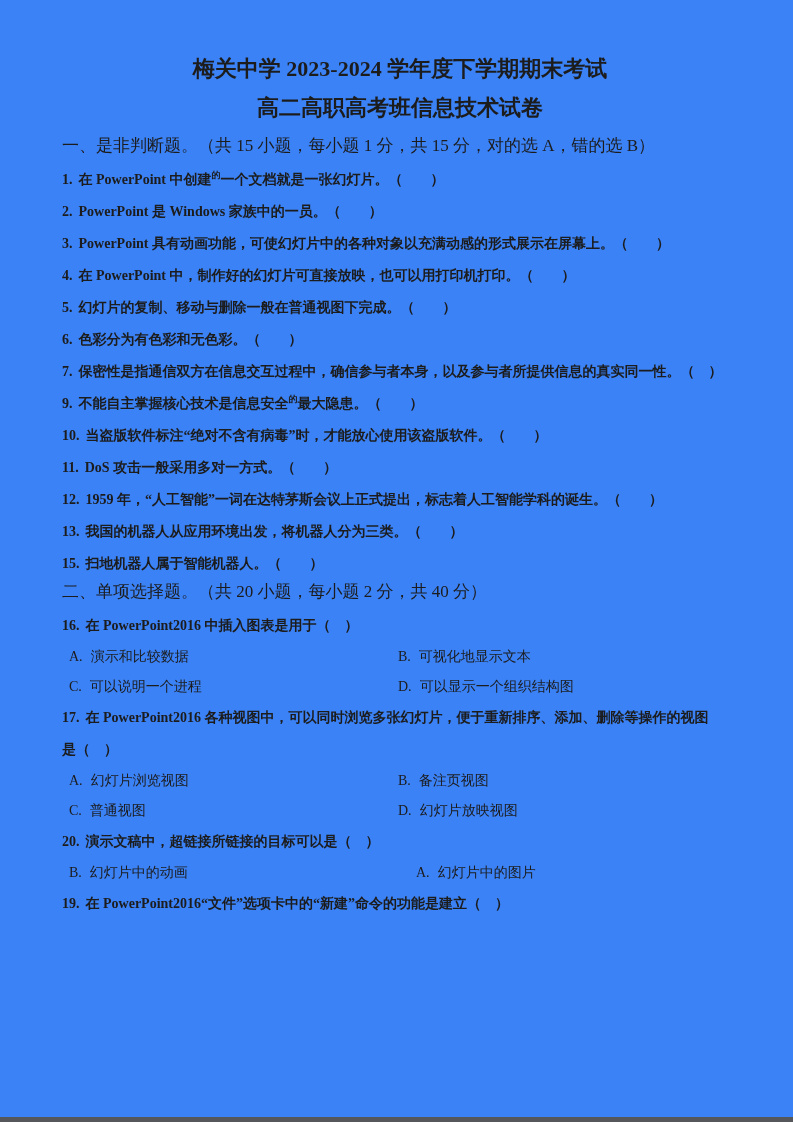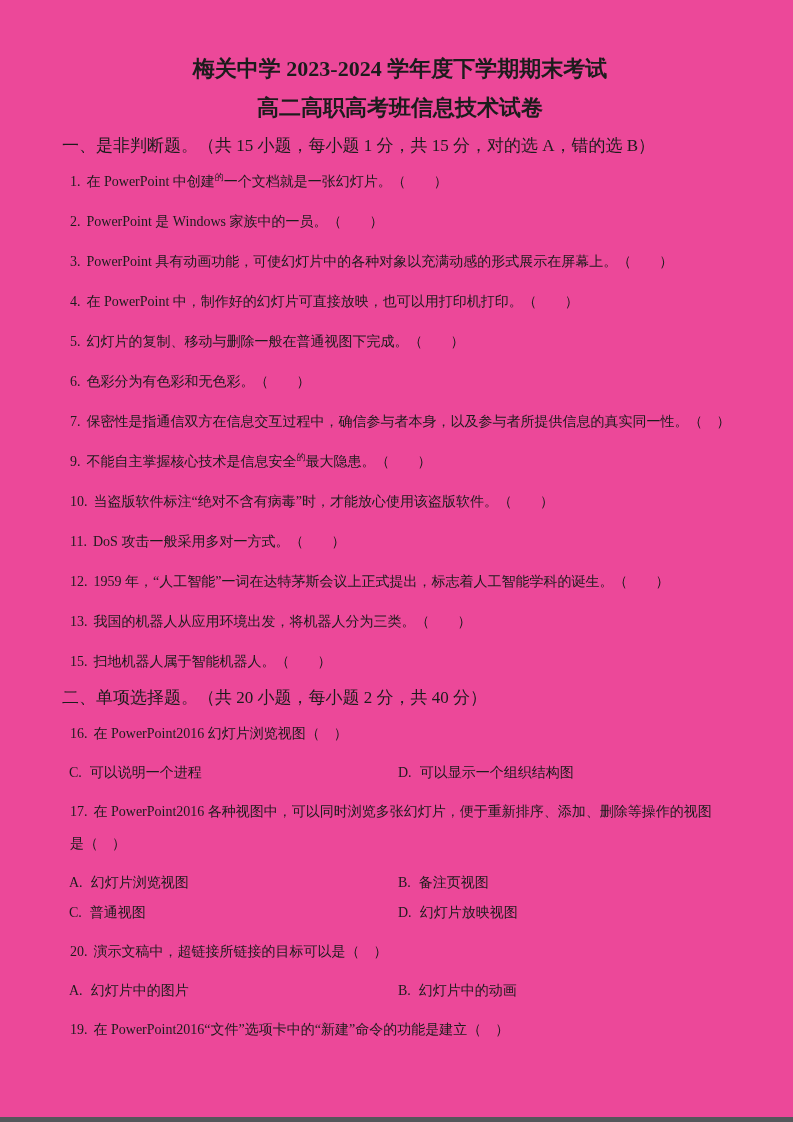--- a/index.html
+++ b/index.html
@@ -1,20 +1,20 @@
 <!DOCTYPE html>
 <html><head>
 <meta charset="utf-8">
 <style>
   html, body { margin: 0; padding: 0; background: #ffffff; }
   .page {
     position: relative;
     width: 793px;
     height: 1122px;
-    background: #ec4899;
+    background: #3b82f6;
     overflow: hidden;
     font-family: "Liberation Serif", "DejaVu Serif", serif;
     color: #1c1c1c;
   }
   .content {
     position: absolute;
     left: 62px;
     top: 56px;
     width: 676px;
   }
@@ -29,22 +29,23 @@
   .sec-heading {
     font-size: 17px;
     font-weight: normal;
     line-height: 24px;
     margin: 0 0 6px 0;
     white-space: pre;
   }
   .q {
     font-size: 14px;
     line-height: 32px;
-    margin: 8px;
+    margin: 0;
     white-space: pre;
+    font-weight: bold;
   }
   .num { margin-right: 6px; }
   sup { font-size: 9px; line-height: 0; }
   .opt-row {
     display: flex;
     font-size: 14px;
     line-height: 30px;
     white-space: pre;
   }
   .opt { padding-left: 7px; }
@@ -80,43 +81,45 @@
     <p class="q"><span class="num">7.</span><span>保密性是指通信双方在信息交互过程中，确信参与者本身，以及参与者所提供信息的真实同一性。（　）</span></p>
     <p class="q"><span class="num">9.</span><span>不能自主掌握核心技术是信息安全</span><sup>的</sup><span>最大隐患。（　　）</span></p>
     <p class="q"><span class="num">10.</span><span>当盗版软件标注“绝对不含有病毒”时，才能放心使用该盗版软件。（　　）</span></p>
     <p class="q"><span class="num">11.</span><span>DoS 攻击一般采用多对一方式。（　　）</span></p>
     <p class="q"><span class="num">12.</span><span>1959 年，“人工智能”一词在达特茅斯会议上正式提出，标志着人工智能学科的诞生。（　　）</span></p>
     <p class="q"><span class="num">13.</span><span>我国的机器人从应用环境出发，将机器人分为三类。（　　）</span></p>
     <p class="q"><span class="num">15.</span><span>扫地机器人属于智能机器人。（　　）</span></p>
 
     <div class="sec-heading">二、单项选择题。（共 20 小题，每小题 2 分，共 40 分）</div>
 
-    <p class="q"><span class="num">16.</span><span>在 PowerPoint2016 幻灯片浏览视图（　）</span></p>
+    <p class="q"><span class="num">16.</span><span>在 PowerPoint2016 中插入图表是用于（　）</span></p>
     <div class="opt-row">
+      <div class="opt opt-a"><span class="opt-label">A.</span><span>演示和比较数据</span></div>
+      <div class="opt opt-b"><span class="opt-label">B.</span><span>可视化地显示文本</span></div>
     </div>
     <div class="opt-row">
       <div class="opt opt-a"><span class="opt-label">C.</span><span>可以说明一个进程</span></div>
       <div class="opt opt-b"><span class="opt-label">D.</span><span>可以显示一个组织结构图</span></div>
     </div>
 
     <p class="q"><span class="num">17.</span><span>在 PowerPoint2016 各种视图中，可以同时浏览多张幻灯片，便于重新排序、添加、删除等操作的视图
 是（　）</span></p>
     <div class="opt-row">
       <div class="opt opt-a"><span class="opt-label">A.</span><span>幻灯片浏览视图</span></div>
       <div class="opt opt-b"><span class="opt-label">B.</span><span>备注页视图</span></div>
     </div>
     <div class="opt-row">
       <div class="opt opt-a"><span class="opt-label">C.</span><span>普通视图</span></div>
       <div class="opt opt-b"><span class="opt-label">D.</span><span>幻灯片放映视图</span></div>
     </div>
 
     <p class="q"><span class="num">20.</span><span>演示文稿中，超链接所链接的目标可以是（　）</span></p>
     <div class="opt-row">
+      <div class="opt opt-b"><span class="opt-label">B.</span><span>幻灯片中的动画</span></div>
       <div class="opt opt-a"><span class="opt-label">A.</span><span>幻灯片中的图片</span></div>
-      <div class="opt opt-b"><span class="opt-label">B.</span><span>幻灯片中的动画</span></div>
     </div>
 
     <p class="q"><span class="num">19.</span><span>在 PowerPoint2016“文件”选项卡中的“新建”命令的功能是建立（　）</span></p>
 
   </div>
 
   <div class="bottom-edge"></div>
 </div>
 
 </body></html>

